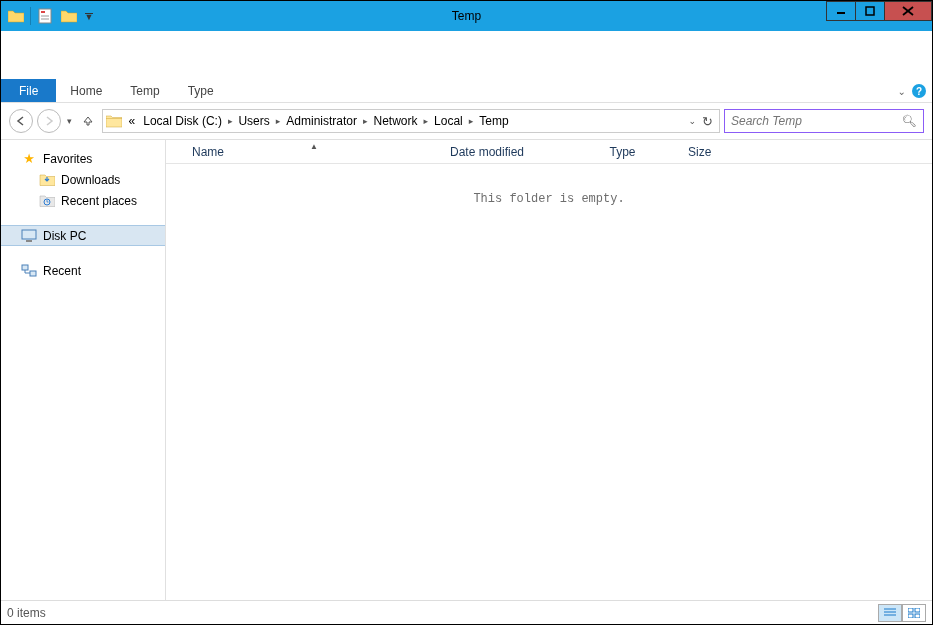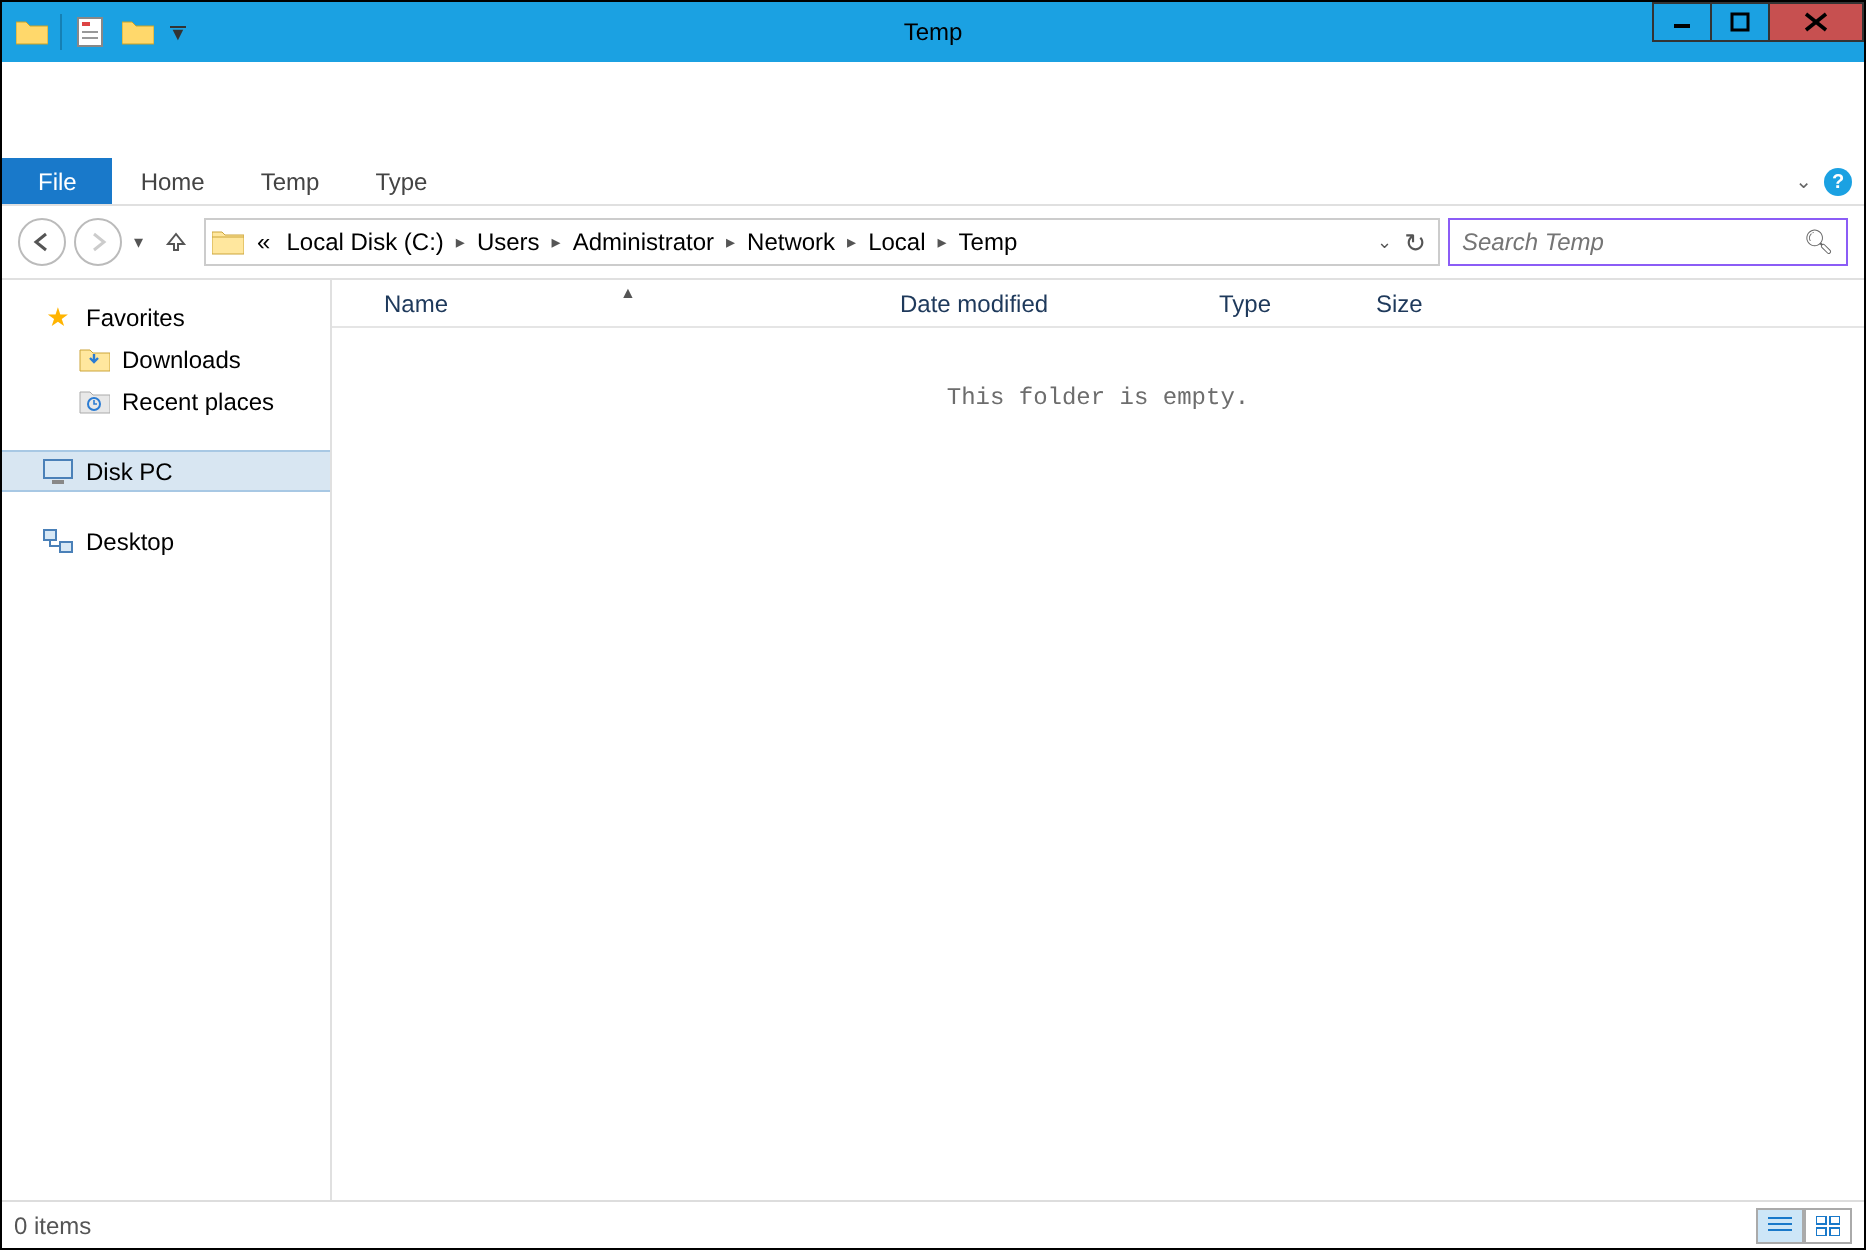--- a/index.html
+++ b/index.html
@@ -209,21 +209,21 @@
 
       <div class="nav-group">
         <div class="nav-item">
           <span class="nav-icon">
               <svg width="16" height="14">
                 <rect x="1" y="1" width="6" height="5" fill="#d8e8f5" stroke="#4a80b8"></rect>
                 <rect x="9" y="7" width="6" height="5" fill="#d8e8f5" stroke="#4a80b8"></rect>
                 <path d="M4 6 v3 h5" stroke="#4a80b8" fill="none"></path>
               </svg>
             </span>
-          <span>Desktop</span>
+          <span>Recent</span>
         </div>
       </div>
     </div>
 
     <div class="content">
       <div class="col-headers">
         <div class="col name">
           <span>Name</span>
           <span class="sort-arrow">▲</span>
         </div>

